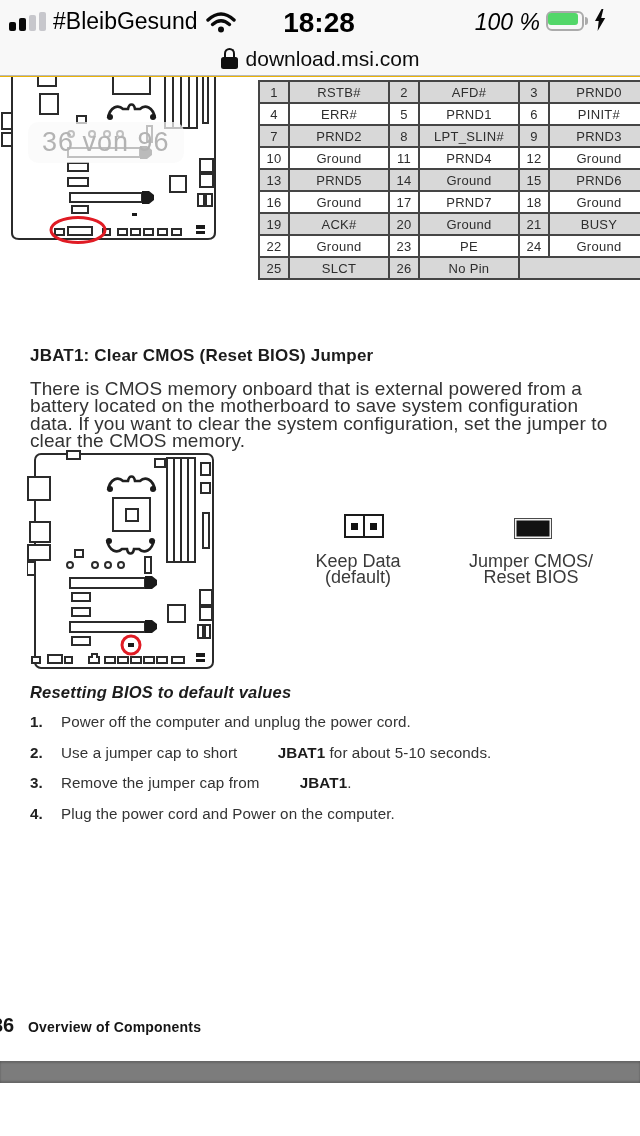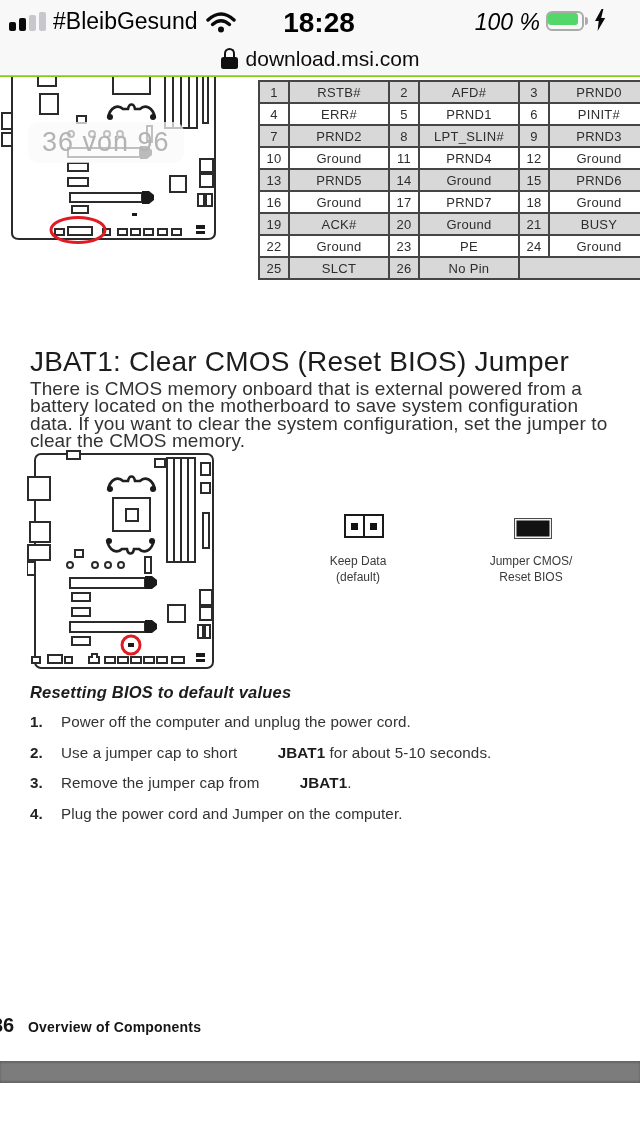--- a/index.html
+++ b/index.html
@@ -1,19 +1,19 @@
 <!DOCTYPE html>
 <html><head>
 <meta charset="utf-8">
 <style>
   html,body{margin:0;padding:0;background:#333;}
   *{box-sizing:border-box;}
   #screen{
     position:relative;width:640px;height:1136px;margin:0 auto;
-    background:#84cc16;overflow:hidden;
+    background:#eab308;overflow:hidden;
     font-family:"Liberation Sans", sans-serif;color:#1d1d1d;
   }
   
   .chrome{position:absolute;top:0;left:0;width:640px;height:76px;background:#f8f8f8;border-bottom:1px solid #b9b9b9;}
   .statusbar{position:absolute;top:0;left:0;width:640px;height:42px;display:flex;align-items:center;}
   .sig{display:flex;align-items:flex-end;gap:3px;margin-left:9px;height:20px;}
   .sig span{width:7px;border-radius:2px;background:#0a0a0a;}
   .sig .s1{height:9px;} .sig .s2{height:13px;}
   .sig .s3{height:16px;background:#c7c7cc;} .sig .s4{height:19px;background:#c7c7cc;}
   .carrier{font-size:23px;margin-left:7px;color:#000;}
@@ -38,30 +38,30 @@
     border-radius:10px;font-size:27px;color:#b3b3b3;letter-spacing:1px;}
   
   .tbl-clip{position:absolute;left:258px;top:3px;width:382px;height:235px;overflow:hidden;}
   table.pins{border-collapse:collapse;table-layout:fixed;width:392px;}
   table.pins td{border:2px solid #454545;height:22px;padding:0;text-align:center;
     font-size:13px;color:#2e2e2e;letter-spacing:.3px;background:#fff;overflow:hidden;white-space:nowrap;}
   table.pins tr.shade td{background:#d8d8d8;}
   table.pins td.num{width:30px;}
   table.pins td.name{width:100px;}
   
-  .h1{position:absolute;left:30px;top:269px;font-size:28px;font-weight:400;color:#1c1c1c;letter-spacing:.2px;}
+  .h1{position:absolute;left:30px;top:269px;font-size:17px;font-weight:700;color:#1c1c1c;letter-spacing:.2px;}
   .para{position:absolute;left:30px;top:303px;width:592px;font-size:19px;line-height:17.4px;color:#333;letter-spacing:.1px;}
   
   .jmp-keep{position:absolute;left:344px;top:437px;width:40px;height:24px;border:2.5px solid #1a1a1a;display:flex;background:#fff;}
   .jmp-keep .half{flex:1;display:flex;align-items:center;justify-content:center;}
   .jmp-keep .half + .half{border-left:2.5px solid #1a1a1a;}
   .jmp-keep .pin{width:7px;height:7px;background:#111;}
   .jmp-clear{position:absolute;left:514px;top:441px;width:38px;height:21px;background:#121212;
     border:1.5px solid #4a4a4a;box-shadow:inset 0 0 0 1.5px #f2f2f2;}
-  .legend-label{position:absolute;width:130px;text-align:center;font-size:12px;line-height:15.5px;color:#3a3a3a;}
+  .legend-label{position:absolute;width:130px;text-align:center;font-size:18px;line-height:15.5px;color:#3a3a3a;}
   .lbl-keep{left:293px;top:477px;}
   .lbl-clear{left:466px;top:477px;}
   
   .h2{position:absolute;left:30px;top:606px;font-size:16.5px;font-weight:700;color:#1c1c1c;letter-spacing:.2px;font-style:italic;}
   .steps{position:absolute;left:30px;top:636px;width:585px;}
   .step{display:flex;margin-bottom:13.5px;font-size:15.2px;color:#333;letter-spacing:.1px;}
   .step .n{width:31px;font-weight:700;color:#222;flex:none;}
   .step b{color:#1c1c1c;margin-left:36px;}
   
   .footer-num{position:absolute;left:-8px;top:937px;font-size:20px;font-weight:700;color:#161616;}
@@ -343,21 +343,21 @@
         <div class="step">
           <span class="n">2.</span>
           <span>Use a jumper cap to short <b>JBAT1</b> for about 5-10 seconds.</span>
         </div>
         <div class="step">
           <span class="n">3.</span>
           <span>Remove the jumper cap from <b>JBAT1</b>.</span>
         </div>
         <div class="step">
           <span class="n">4.</span>
-          <span>Plug the power cord and Jumper on the computer.</span>
+          <span>Plug the power cord and Power on the computer.</span>
         </div>
       </div>
 
     <div class="footer-num">36</div>
     <div class="footer-title">Overview of Components</div>
   </div>
 
   <div class="separator"></div>
   <div class="nextpage"></div>
 </div>

